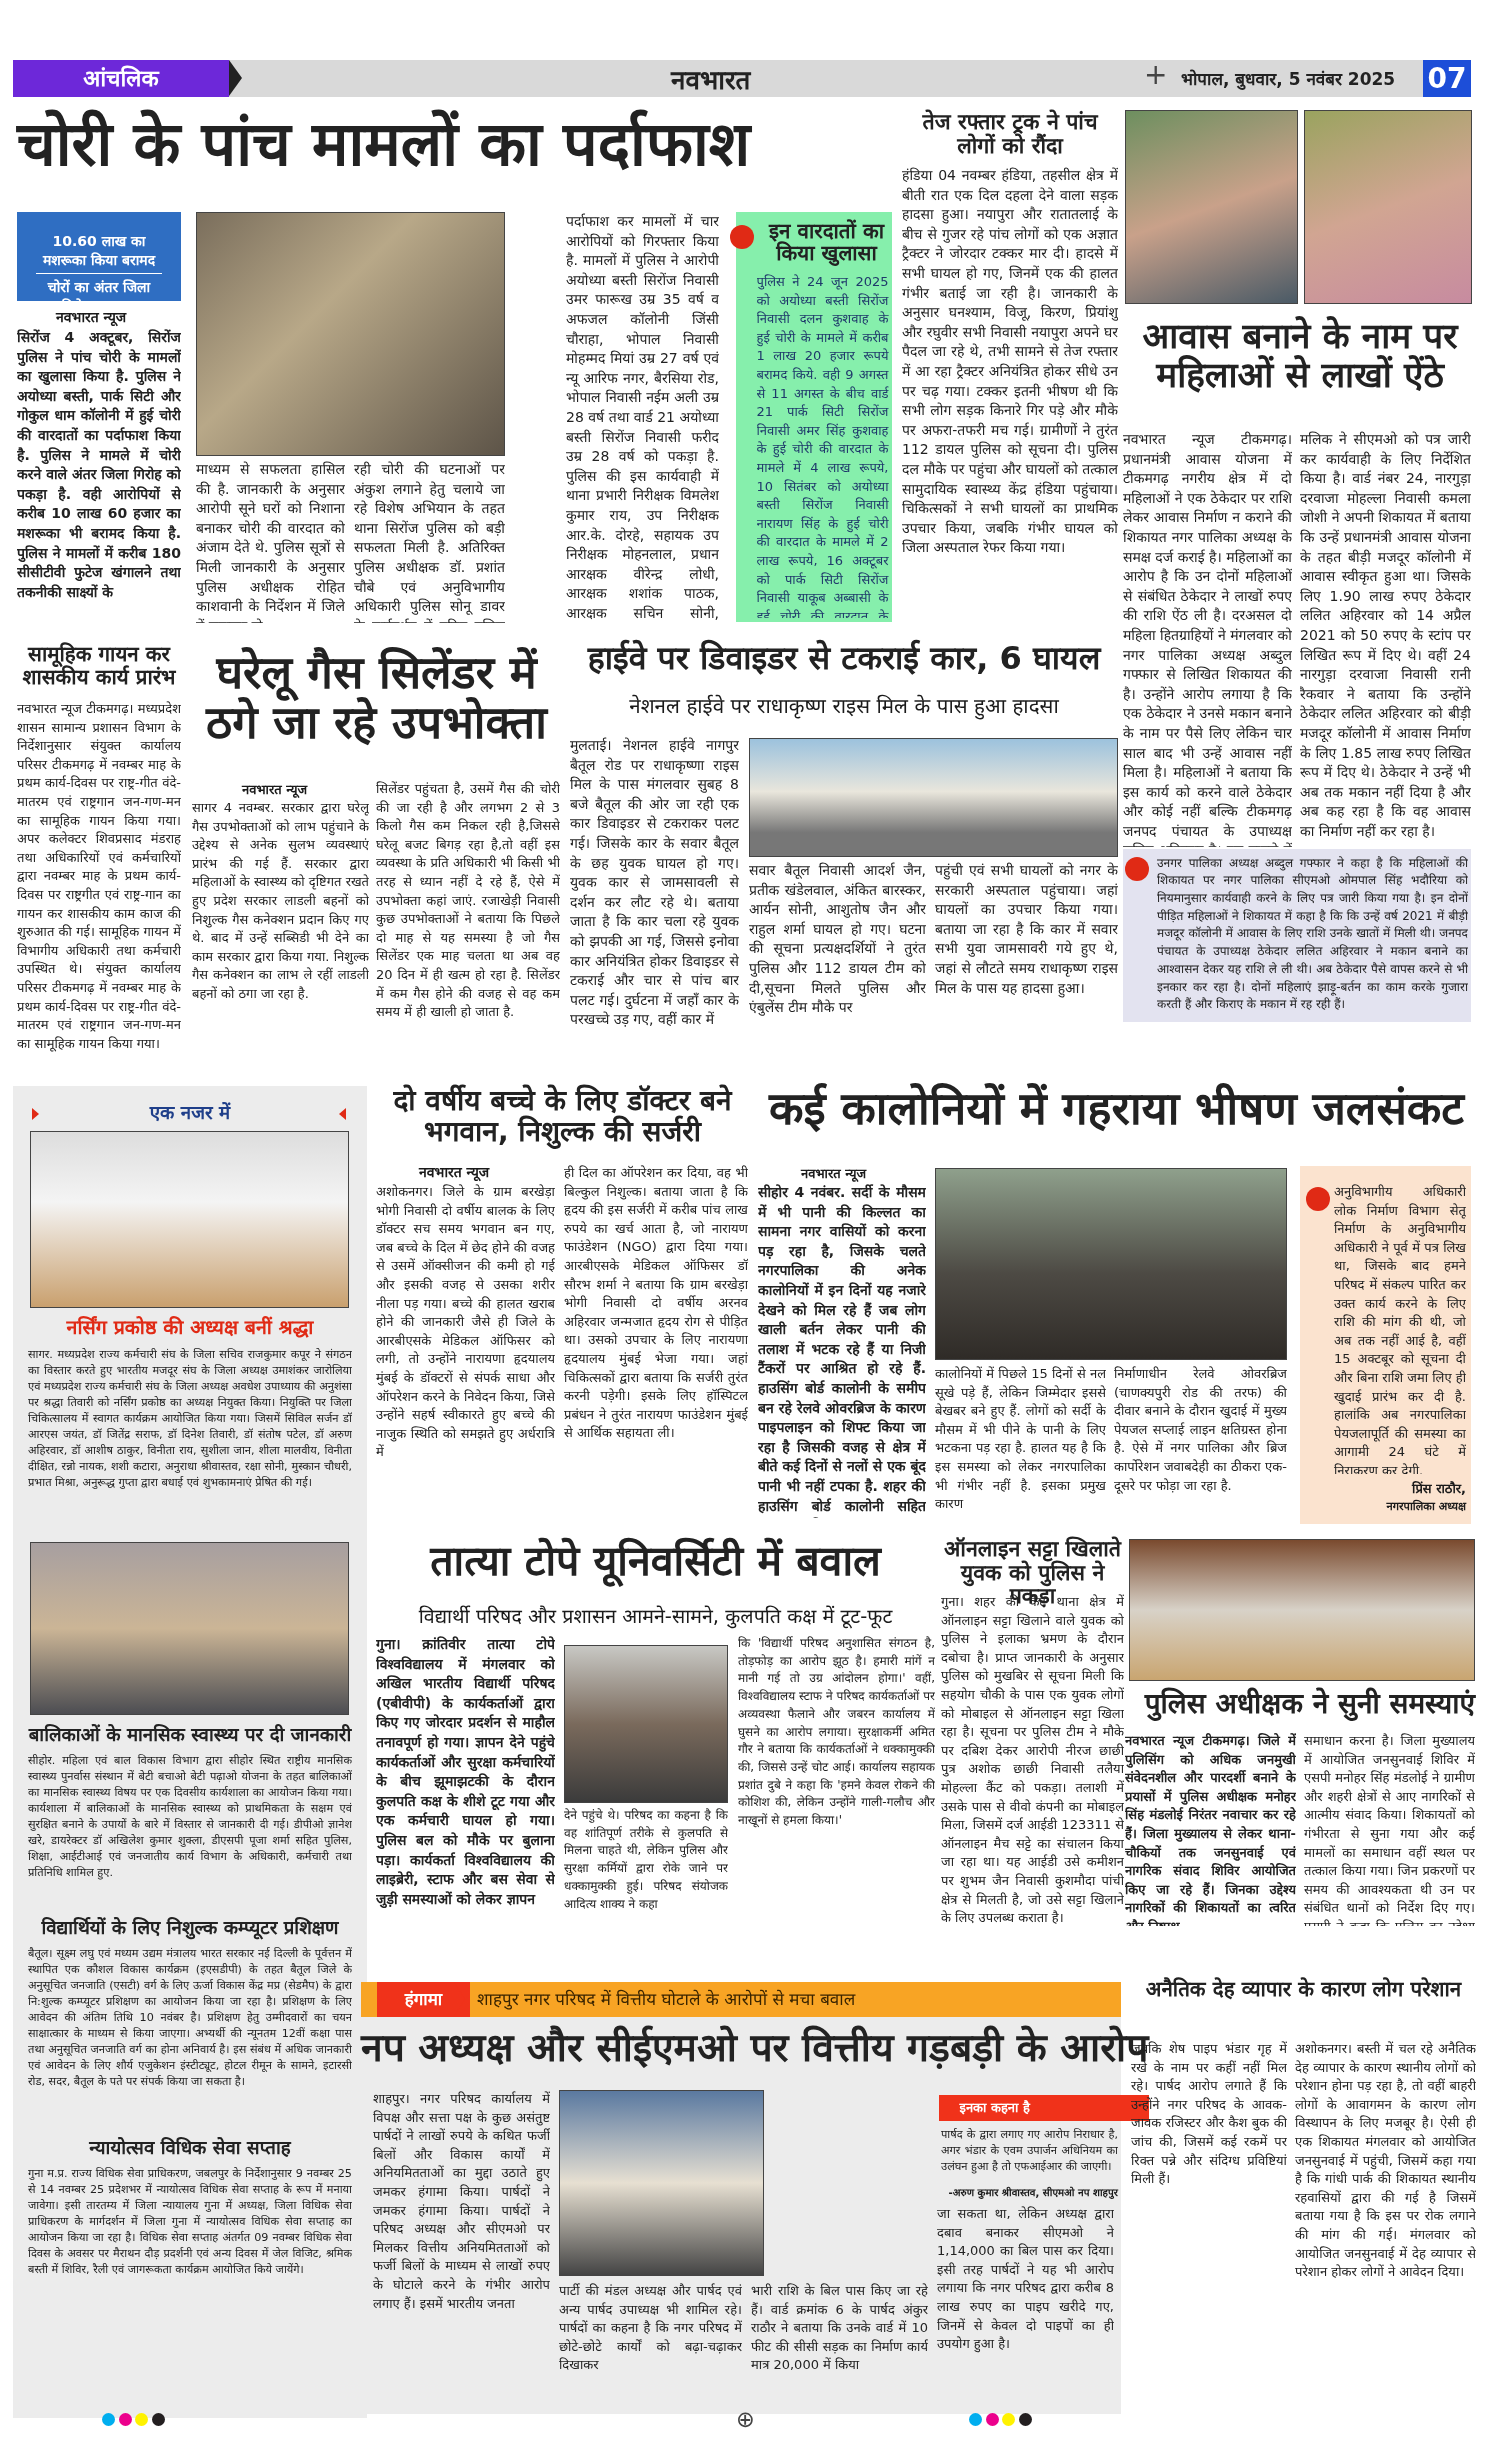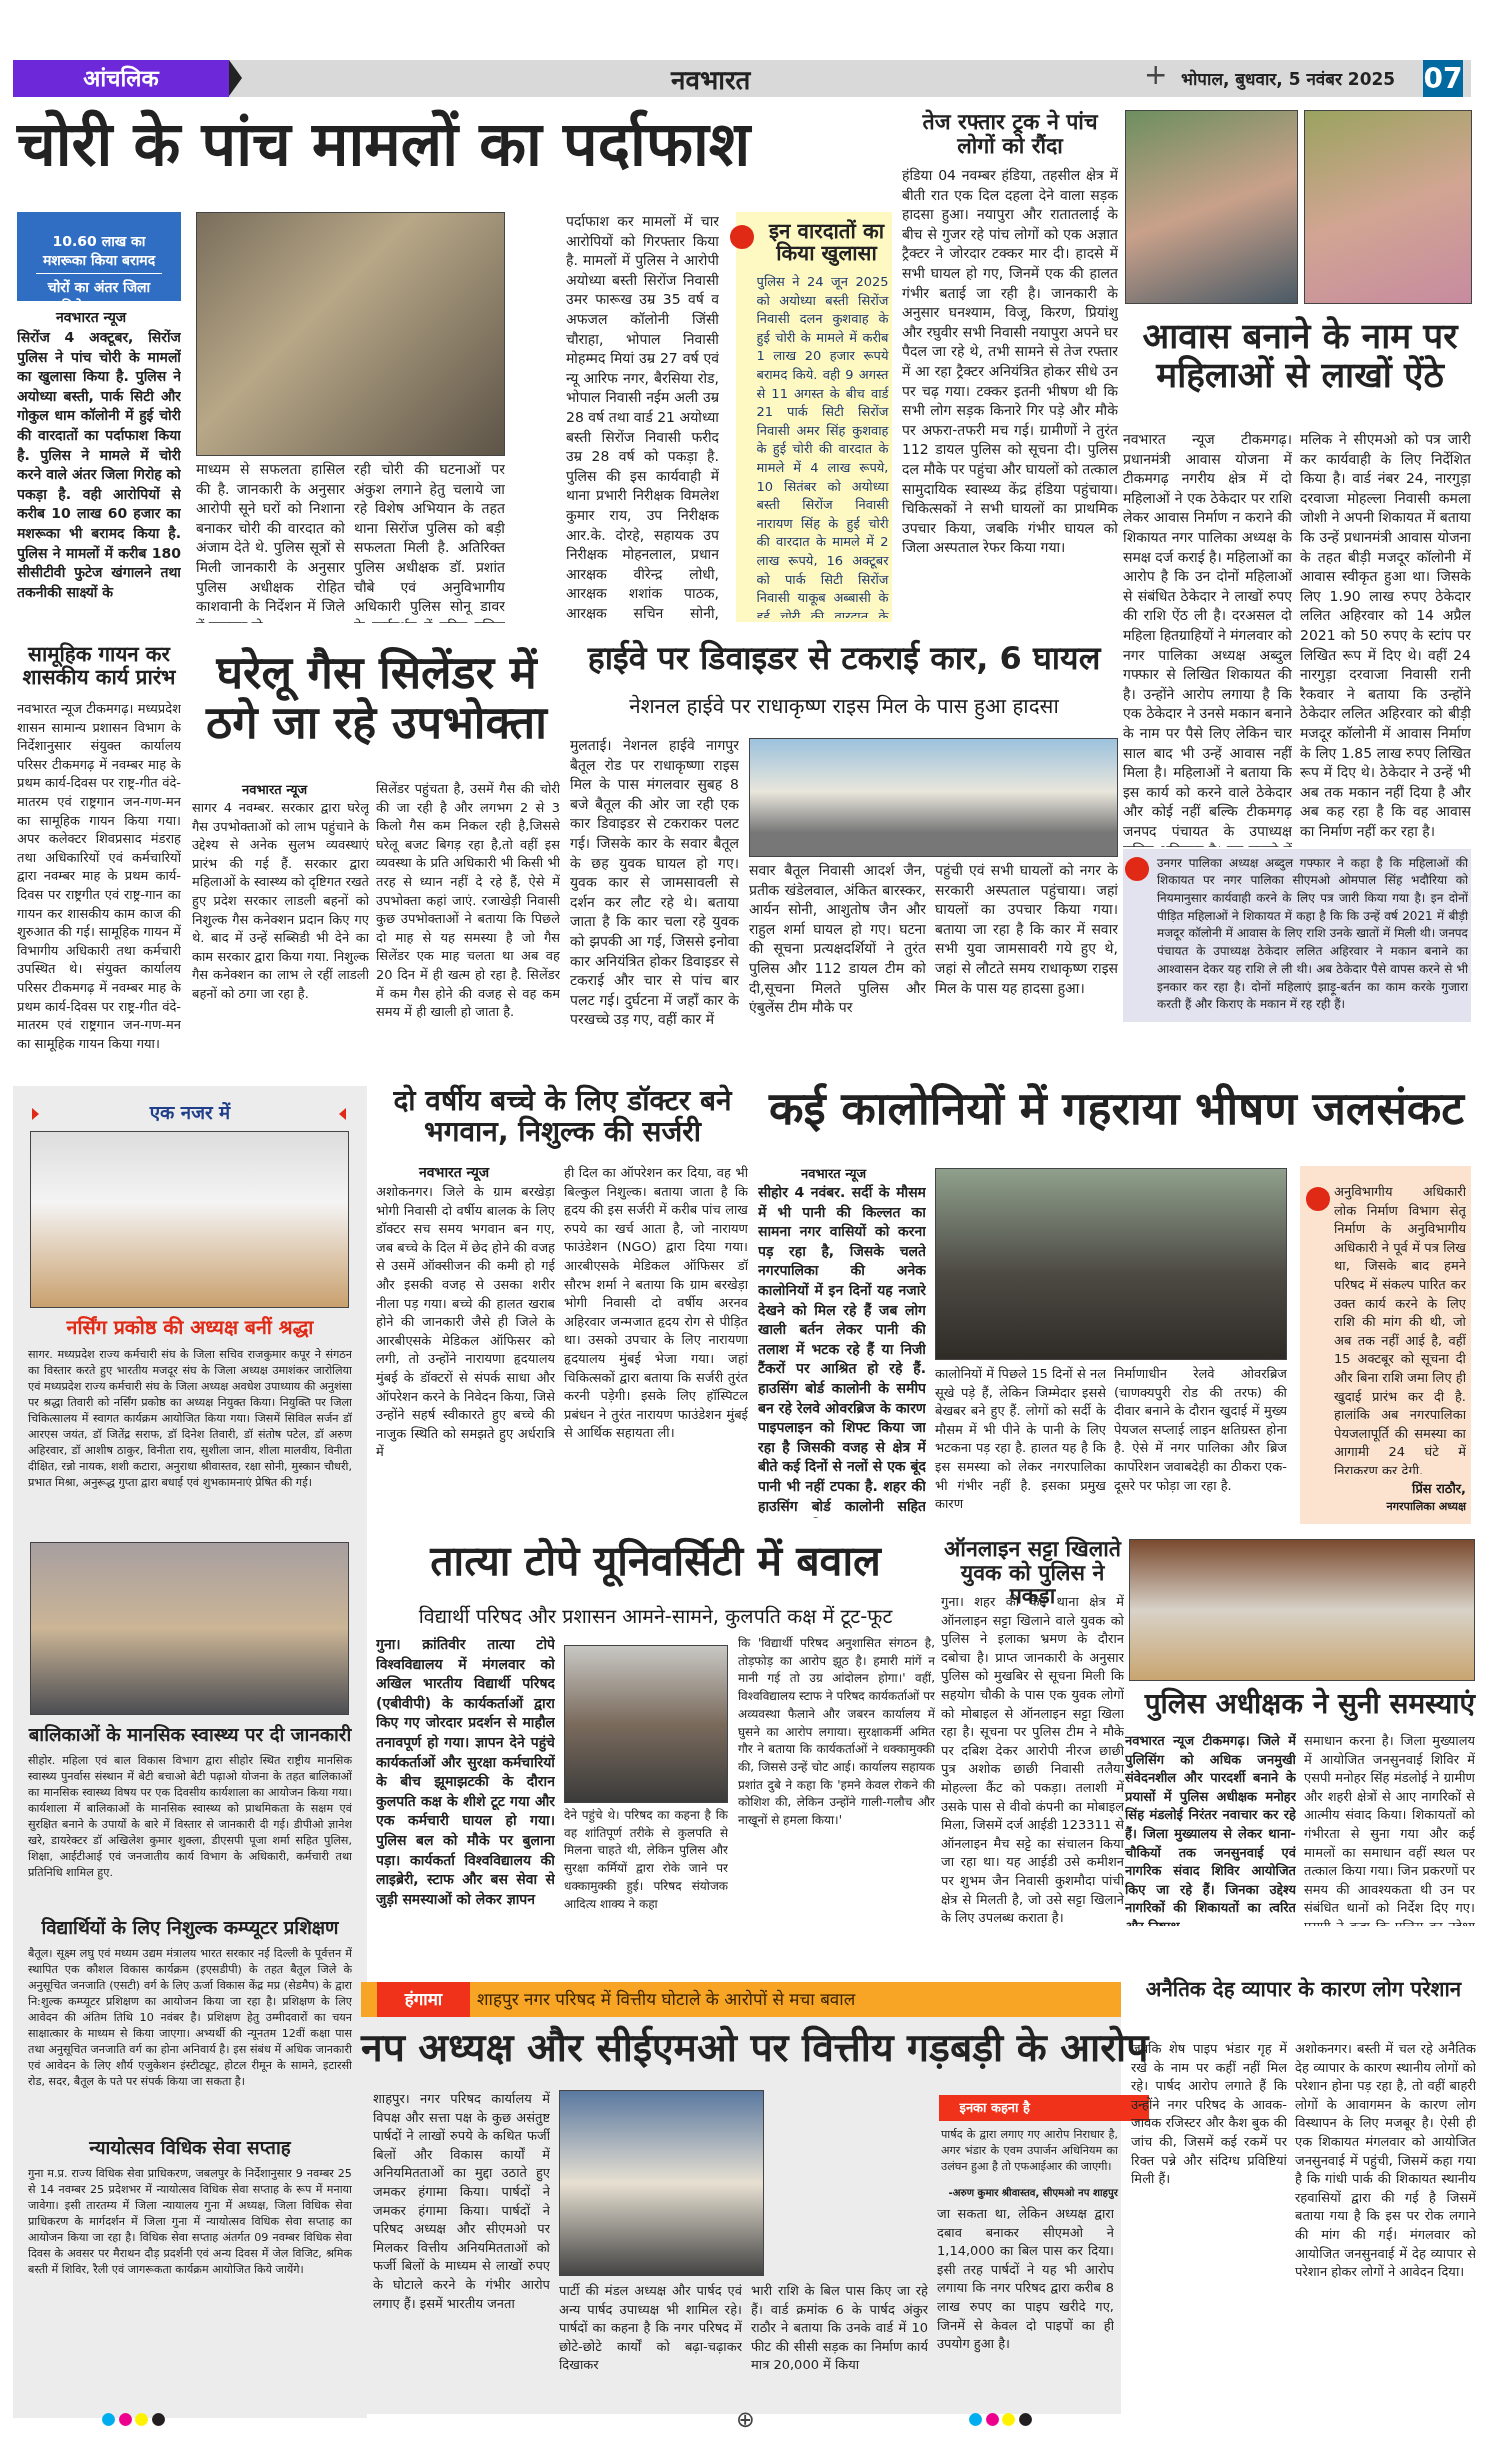--- a/index.html
+++ b/index.html
@@ -4,27 +4,27 @@
 <style>
 *{box-sizing:border-box;margin:0;padding:0}
 body{width:1490px;height:2462px;background:#fff;font-family:"DejaVu Sans",sans-serif;color:#1a1a1a;position:relative;overflow:hidden}
 .abs{position:absolute}
 .hdr{left:13px;top:60px;width:1458px;height:37px;background:#d9d9d9}
 .sec{left:13px;top:60px;width:216px;height:37px;background:#6d28d9;color:#fff;font-weight:bold;font-size:22.4px;line-height:37px;text-align:center}
 .sec-arrow{left:229px;top:60px;width:0;height:0;border-top:18.6px solid transparent;border-bottom:18.6px solid transparent;border-left:13px solid #222}
 .brand{left:671px;top:61px;font-size:26px;font-weight:bold;color:#222}
 .plus{left:1144px;top:58px;font-size:28px;color:#444}
 .date{left:1181px;top:67px;font-size:17px;font-weight:bold;color:#222}
-.pno{left:1423px;top:60px;width:40px;height:37px;background:#0369a1;color:#fff;font-size:28px;font-weight:bold;text-align:center;line-height:37px}
+.pno{left:1423px;top:60px;width:48px;height:37px;background:#1d4ed8;color:#fff;font-size:28px;font-weight:bold;text-align:center;line-height:37px}
 .h1{font-weight:bold;color:#222;line-height:1.1}
 .body{font-size:14px;line-height:19.6px;color:#222;text-align:justify;overflow:hidden}
 .photo{background:linear-gradient(135deg,#7a6e5c,#b8a888 40%,#5d5448);border:0.9px solid #444}
 .bluebox{left:17px;top:212px;width:164px;height:89px;background:#2f6ec2;color:#fff;font-weight:bold;font-size:14px;text-align:center;padding:19px}
 .bluebox .sep{border-top:0.9px solid #fff;margin:3.7px 0}
-.quote-box{background:#fef9c3}
+.quote-box{background:#86efac}
 .quote-mark{width:24px;height:24px;border-radius:50%;background:#e02a15}
 .pinkbox{background:#fbe3cf}
 .lavbox{background:#e3e3f0}
 .greybox{background:#ececec}
 .orangebar{background:#f8a424}
 .redtag{background:#f0321a;color:#fff;font-weight:bold}
 .dots{top:2412px;height:13px}
 .dot{display:inline-block;width:13px;height:13px;border-radius:50%;margin-right:3.7px}
 </style>
 </head>

